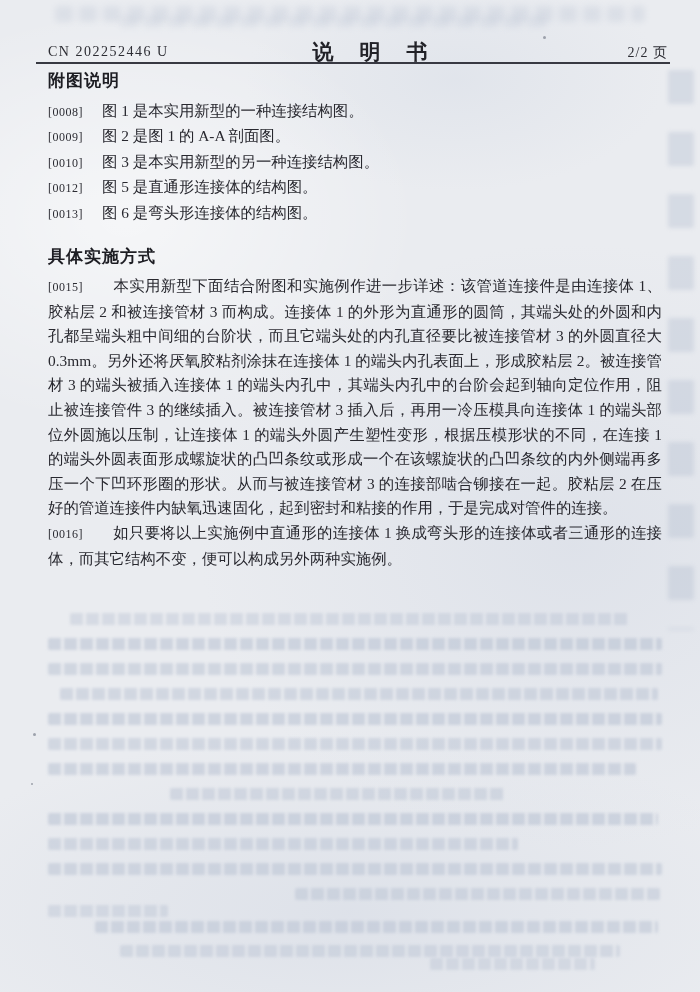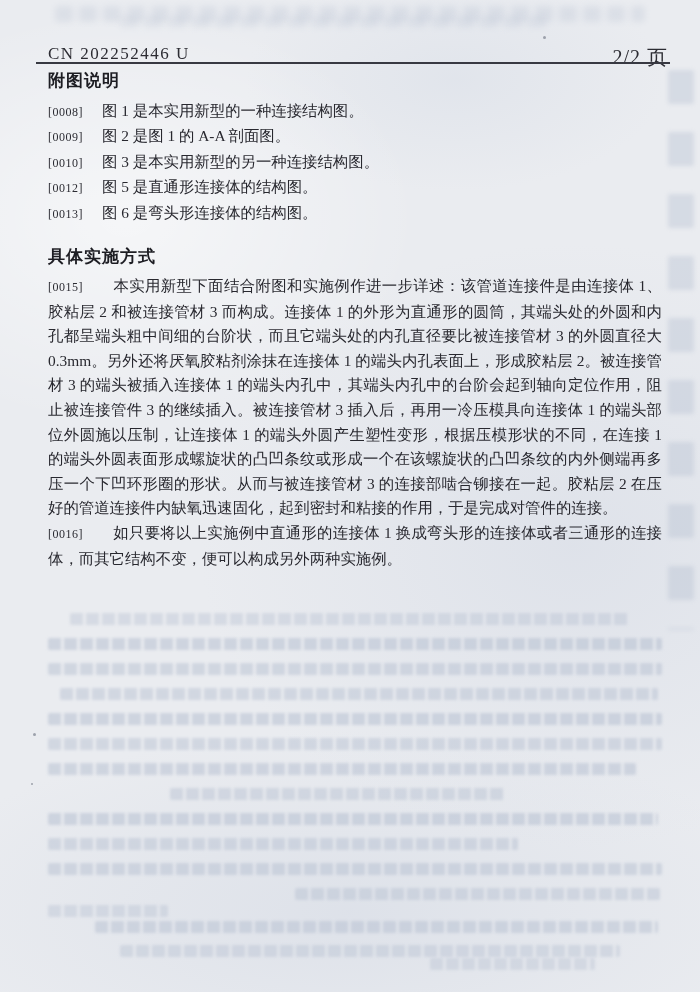--- a/index.html
+++ b/index.html
@@ -12,26 +12,26 @@
     background-color:#eaecf0;
     background-image:
       radial-gradient(ellipse 420px 300px at 18% 22%, rgba(255,255,255,.55), rgba(255,255,255,0) 70%),
       radial-gradient(ellipse 520px 420px at 82% 55%, rgba(208,214,226,.45), rgba(208,214,226,0) 72%),
       radial-gradient(ellipse 640px 260px at 50% 92%, rgba(203,210,223,.40), rgba(203,210,223,0) 70%),
       radial-gradient(ellipse 300px 160px at 65% 8%, rgba(214,220,230,.45), rgba(214,220,230,0) 70%);
     font-family:"Liberation Serif","DejaVu Serif",serif;
   }
   
   .hdr{position:absolute;top:38px;left:48px;right:30px;height:26px;}
-  .doc-number{position:absolute;left:0;top:6px;font-size:17px;letter-spacing:1.5px;white-space:nowrap;color:#2c2c33;}
+  .doc-number{position:absolute;left:0;top:6px;font-size:14px;letter-spacing:1.5px;white-space:nowrap;color:#2c2c33;}
   .doc-title{
     position:absolute;left:calc(50% + 24px);top:0;transform:translateX(-50%);
     font-size:21px;font-weight:bold;letter-spacing:26px;white-space:nowrap;color:#222228;
   }
-  .page-num{position:absolute;right:2px;top:6px;font-size:20px;letter-spacing:1px;white-space:nowrap;color:#2c2c33;}
+  .page-num{position:absolute;right:2px;top:6px;font-size:14px;letter-spacing:1px;white-space:nowrap;color:#2c2c33;}
   .rule{position:absolute;top:62px;left:36px;right:30px;height:2px;background:#383942;}
   
   .content{position:absolute;top:71px;left:48px;width:614px;}
   h2.sec{
     font-family:"Liberation Sans","DejaVu Sans",sans-serif;
     font-size:17px;font-weight:bold;color:#1d1d23;
     margin:0 0 9px 0;line-height:19px;letter-spacing:1px;
   }
   .content h2.sec:nth-of-type(2){margin-top:21px;margin-bottom:8px;}
   p.para{margin:0;font-size:15.4px;color:#28282f;text-align:justify;}
@@ -57,20 +57,21 @@
   }
   .speck{position:absolute;width:3px;height:3px;border-radius:50%;background:#83889;background:#838894;opacity:.75;}
 </style>
 </head>
 <body>
 
 <div class="page">
 
   <div class="hdr">
     <span class="doc-number">CN 202252446 U</span>
+    <span class="doc-title">说明书</span>
     <span class="page-num">2/2 页</span>
   </div>
 
   <div class="rule"></div>
 
   <div class="content" id="content">
       <h2 class="sec">附图说明</h2>
       <p class="para fig"><span class="pnum">[0008]</span><span class="ptext">图 1 是本实用新型的一种连接结构图。</span></p>
       <p class="para fig"><span class="pnum">[0009]</span><span class="ptext">图 2 是图 1 的 A-A 剖面图。</span></p>
       <p class="para fig"><span class="pnum">[0010]</span><span class="ptext">图 3 是本实用新型的另一种连接结构图。</span></p>

